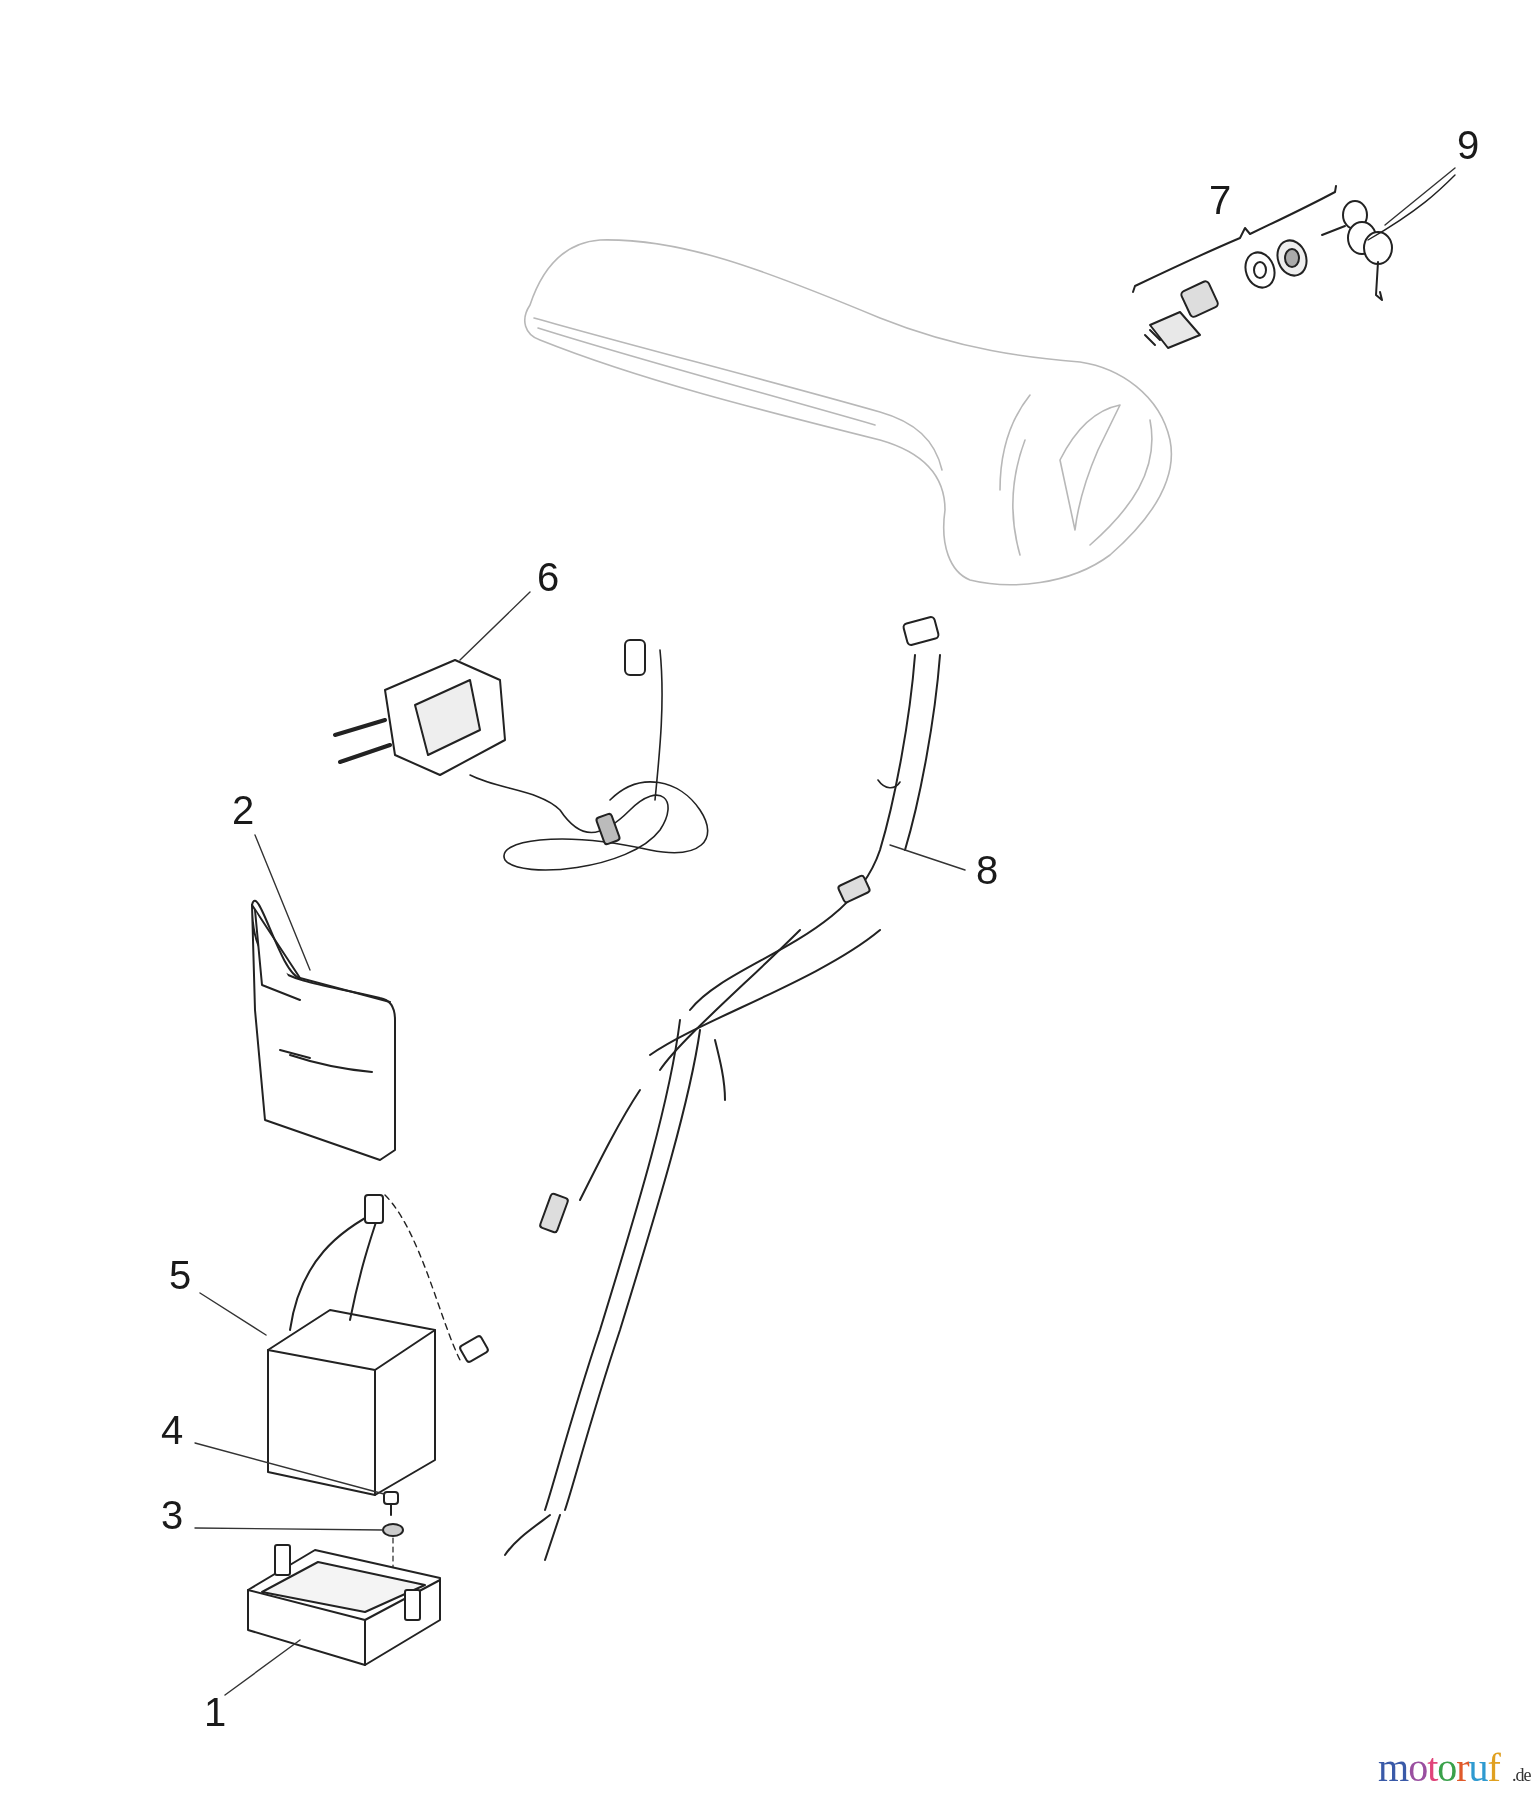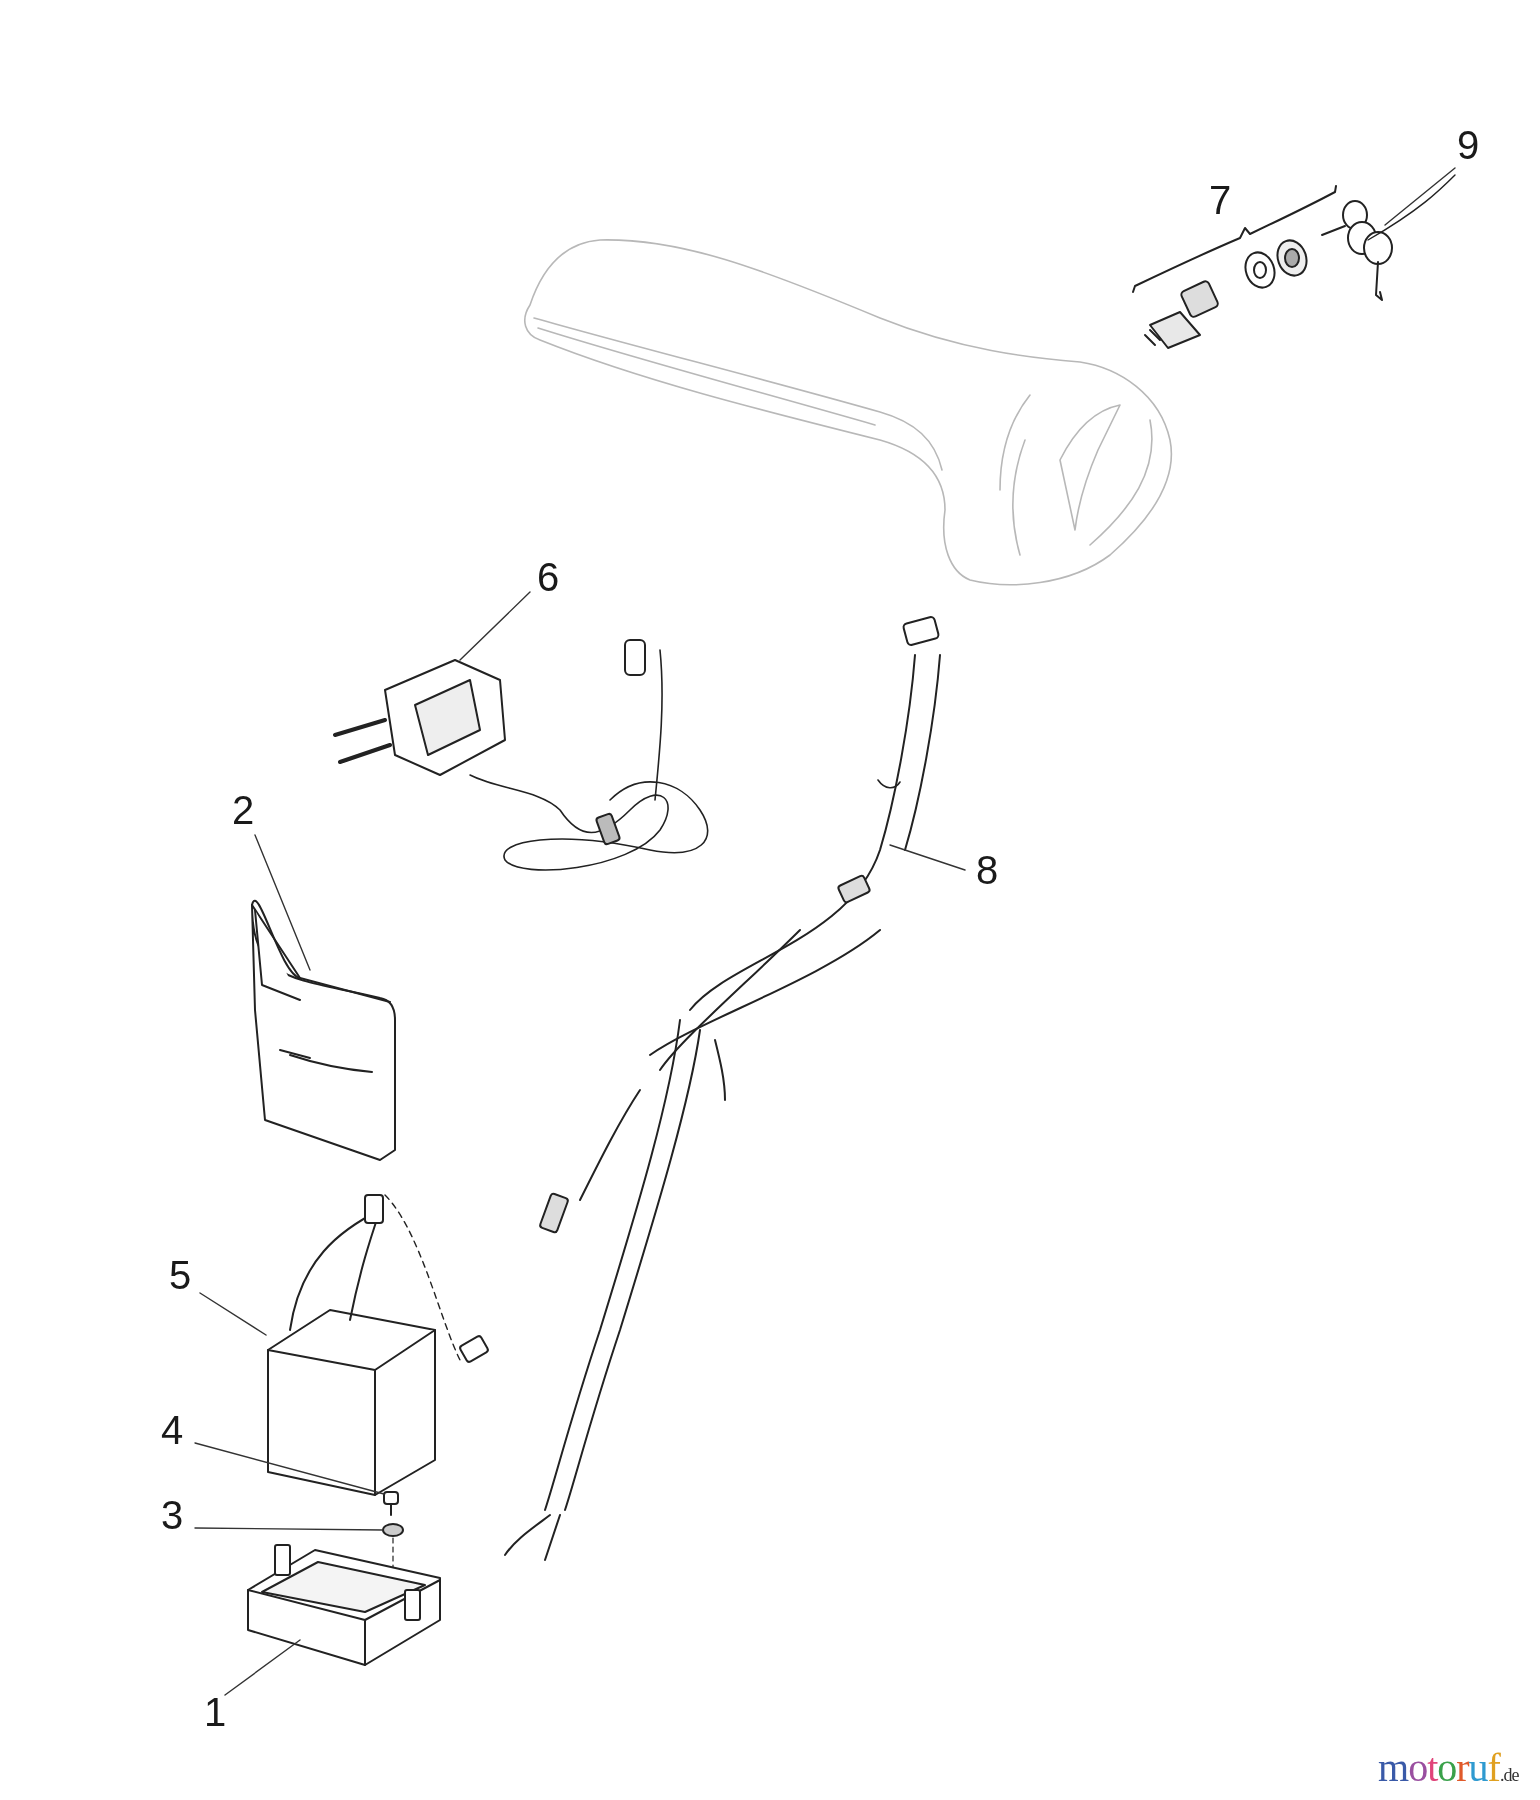--- a/index.html
+++ b/index.html
@@ -1,21 +1,21 @@
 <!DOCTYPE html>
 <html><head>
 <meta charset="utf-8">
 <style>
   html,body{margin:0;padding:0;background:#ffffff;}
   #canvas{position:relative;width:1540px;height:1800px;background:#fff;overflow:hidden;}
   svg{position:absolute;left:0;top:0;}
   .lbl{position:absolute;font-family:"Liberation Sans",sans-serif;font-size:40px;font-weight:normal;color:#1a1a1a;line-height:1;transform:translate(-50%,-50%);}
   .wm{position:absolute;left:1378px;top:1748px;font-family:"Liberation Serif",serif;font-size:40px;line-height:1;letter-spacing:-1px;}
   .wm span{display:inline-block;}
-  .wm .de{font-size:18px;color:#333;margin-left:0;}
+  .wm .de{font-size:18px;color:#333;margin-left:12px;}
 </style>
 </head>
 <body>
 
 <div id="canvas">
 <svg width="1540" height="1800" viewBox="0 0 1540 1800">
   <g fill="none" stroke-linecap="round" stroke-linejoin="round">
 
     <g stroke="#b8b8b8" stroke-width="1.6">
       <path d="M530,305 C540,275 560,243 600,240 C680,238 760,268 880,318 C960,350 1030,358 1080,362 C1120,368 1160,395 1170,440 C1178,480 1150,520 1110,555 C1070,585 1010,590 970,580 C950,572 940,545 945,510 C945,470 915,450 880,440 C760,410 640,380 540,340 C525,335 520,320 530,305 Z"></path>

